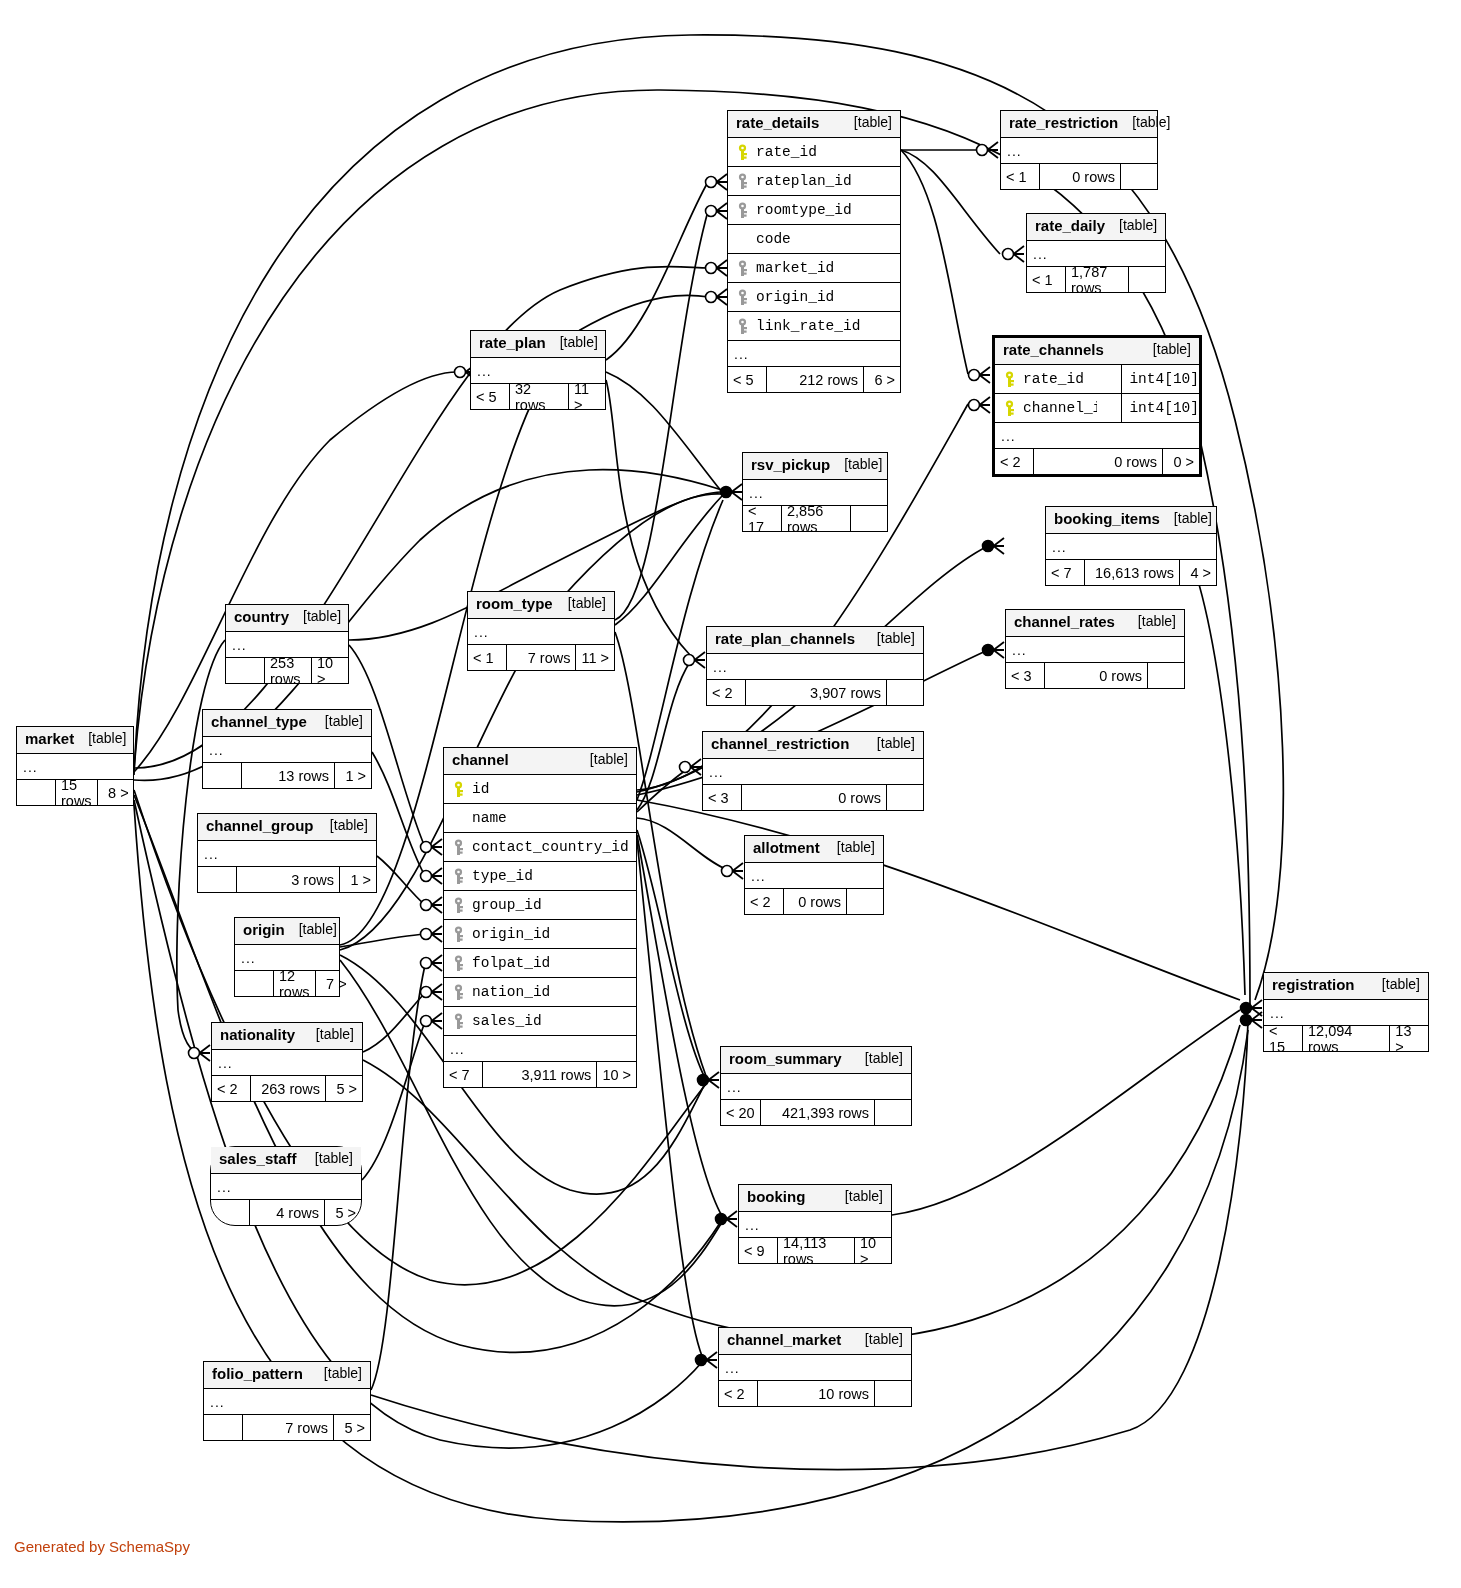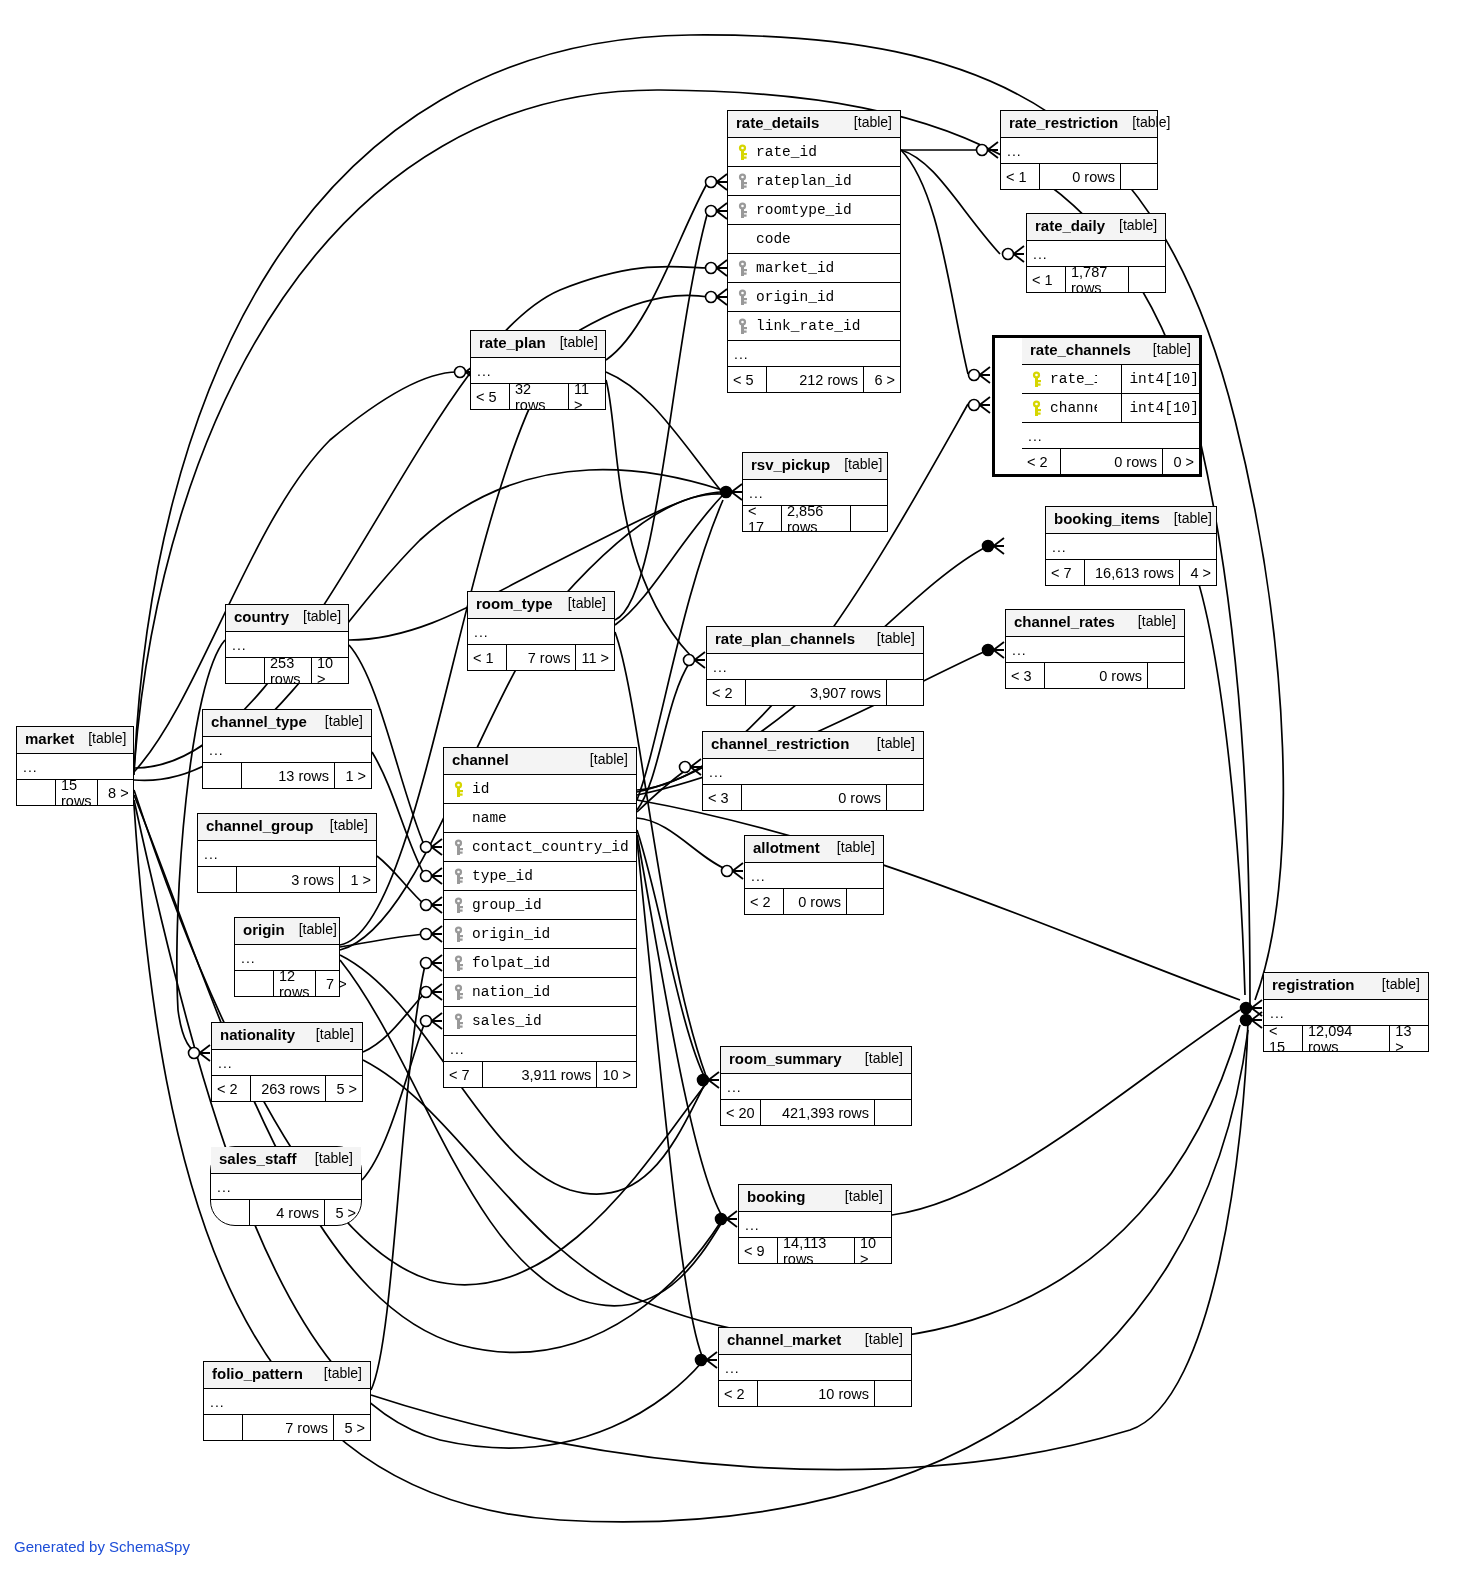--- a/index.html
+++ b/index.html
@@ -30,21 +30,20 @@
   .tbl {
     position: absolute;
     background: #ffffff;
     border: 1.6px solid #000000;
     box-sizing: border-box;
     font-size: 14.5px;
     color: #000000;
   }
   .tbl.highlight {
     border-width: 3.2px;
-    padding-left: 27px;
   }
   .tbl .hdr {
     background: #f4f4f4;
     border-bottom: 1.6px solid #000000;
     display: flex;
     align-items: flex-start;
     justify-content: space-between;
     padding: 3px 8px 4px 8px;
     box-sizing: border-box;
     height: 27px;
@@ -129,21 +128,21 @@
     flex: 1 1 auto;
   }
   .foot .f-right {
     justify-content: flex-end;
   }
   #footer-note {
     position: absolute;
     left: 14px;
     top: 1538px;
     font-size: 15px;
-    color: #1d4ed8;
+    color: #c2410c;
   }
 </style>
 </head>
 <body>
 
 <div id="canvas">
 
   <svg id="edges" viewBox="0 0 1461 1588" xmlns="http://www.w3.org/2000/svg">
     <defs>
       <g id="crowfoot">

